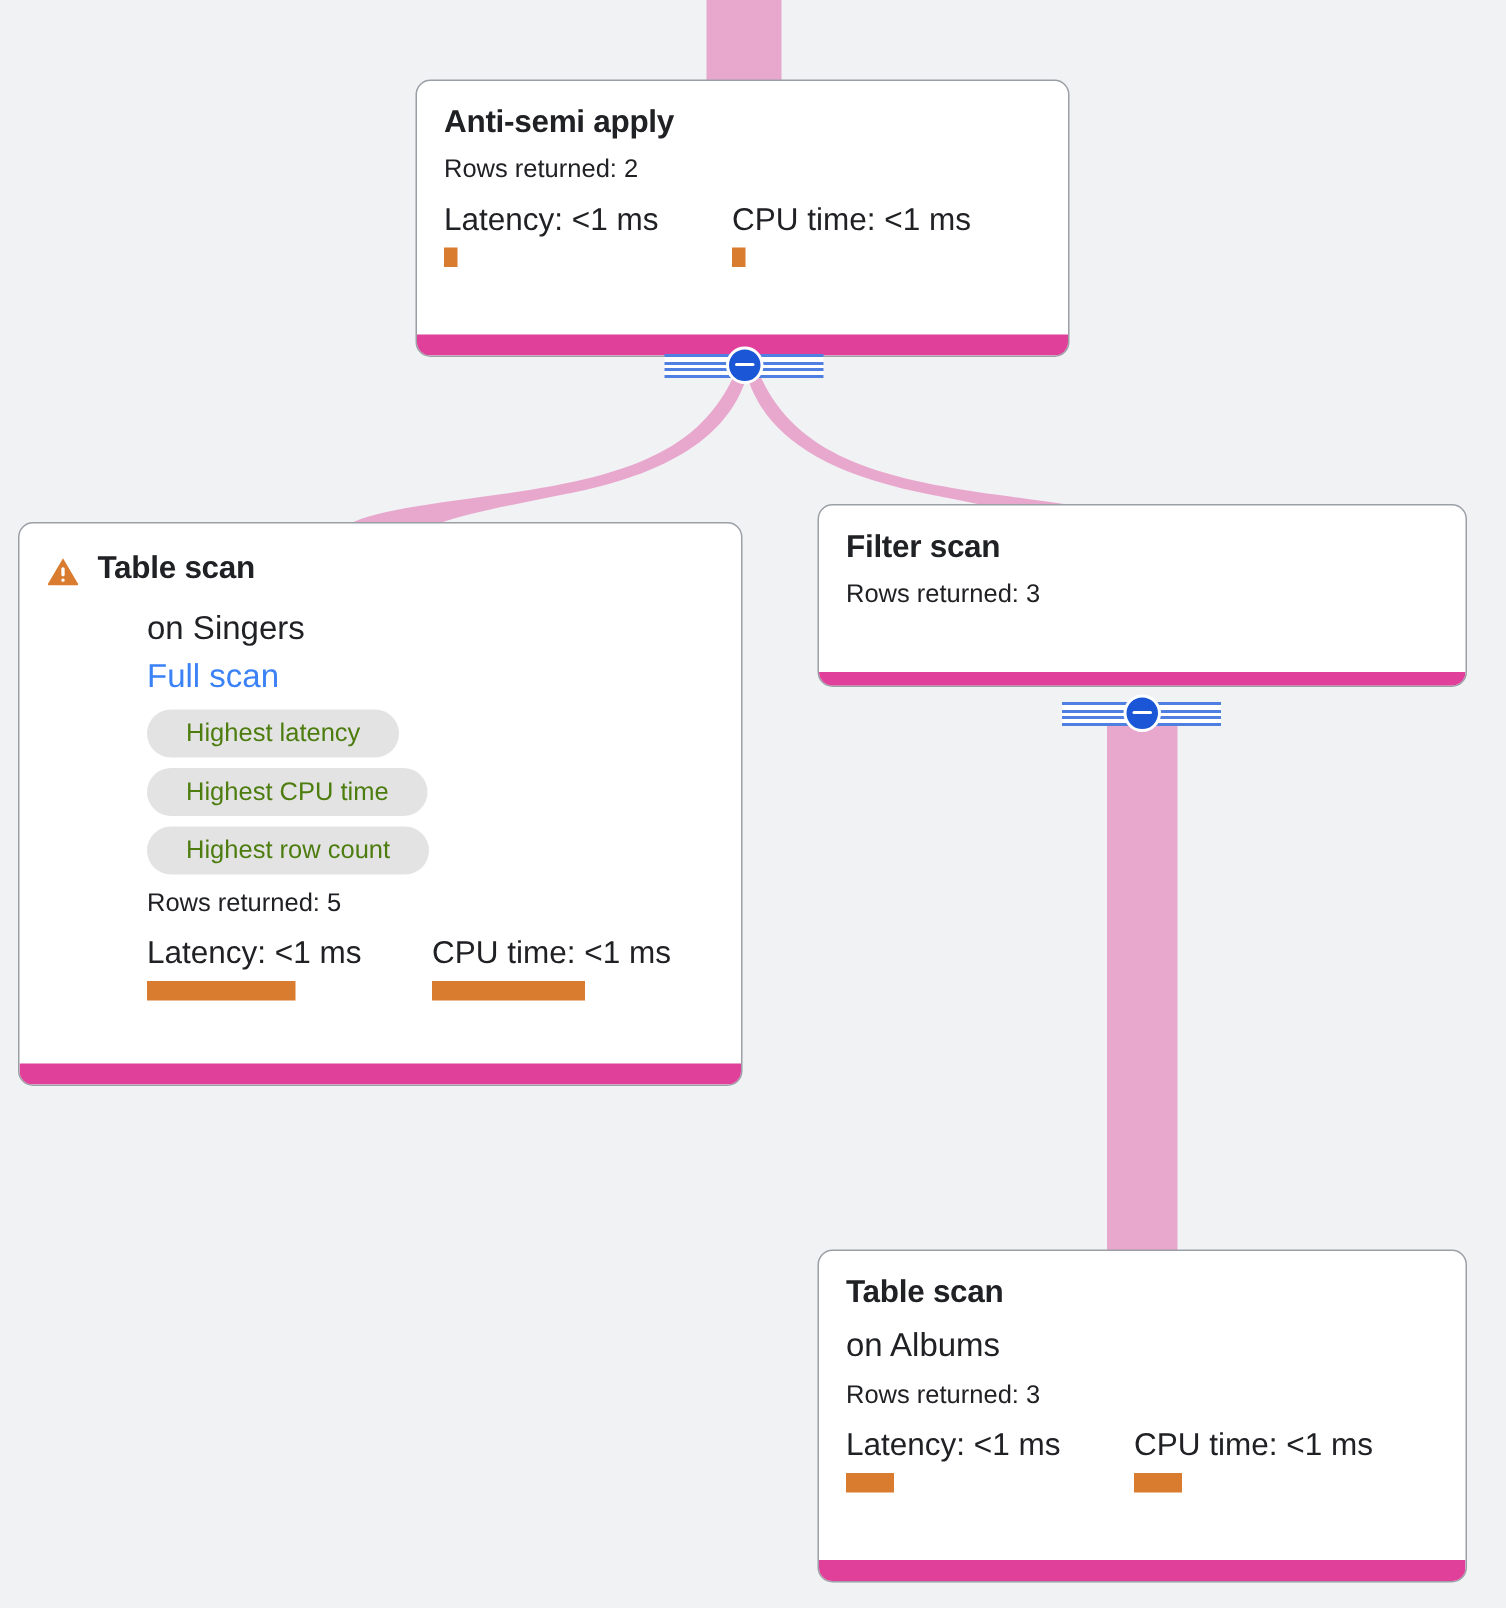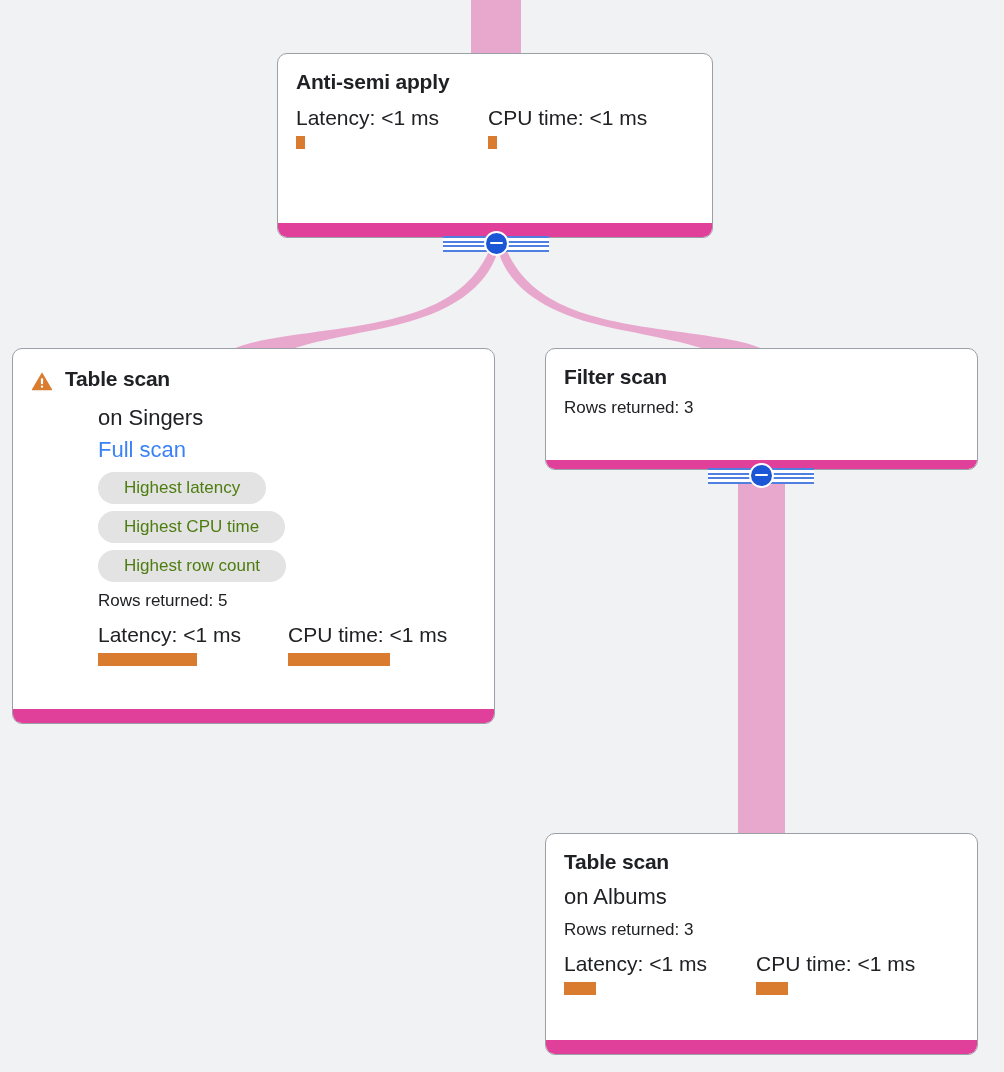--- a/index.html
+++ b/index.html
@@ -192,20 +192,21 @@
              Z"></path>
 
     <rect x="738" y="476" width="47" height="362" fill="#e8a8ce"></rect>
   </svg>
 
   <div class="node" style="left:277px; top:53px; width:436px; height:185px;">
     <div class="node-body">
       <div class="node-head">
         <div class="title">Anti-semi apply</div>
       </div>
+      <div class="rows">Rows returned: 2</div>
       <div class="metrics">
         <div class="metric" style="width:192px;">
           <div class="metric-label">Latency: &lt;1 ms</div>
           <div class="bar" style="width:9px;"></div>
         </div>
         <div class="metric">
           <div class="metric-label">CPU time: &lt;1 ms</div>
           <div class="bar" style="width:9px;"></div>
         </div>
       </div>
@@ -247,21 +248,21 @@
           <div class="metric">
             <div class="metric-label">CPU time: &lt;1 ms</div>
             <div class="bar" style="width:102px;"></div>
           </div>
         </div>
       </div>
     </div>
     <div class="node-footer"></div>
   </div>
 
-  <div class="node" style="left:545px; top:348px; width:433px; height:122px;">
+  <div class="node" style="left:545px; top:336px; width:433px; height:122px;">
     <div class="node-body">
       <div class="node-head">
         <div class="title">Filter scan</div>
       </div>
       <div class="rows">Rows returned: 3</div>
     </div>
     <div class="node-footer"></div>
   </div>
 
   <div class="toggle" style="left:761px; top:475px;">

